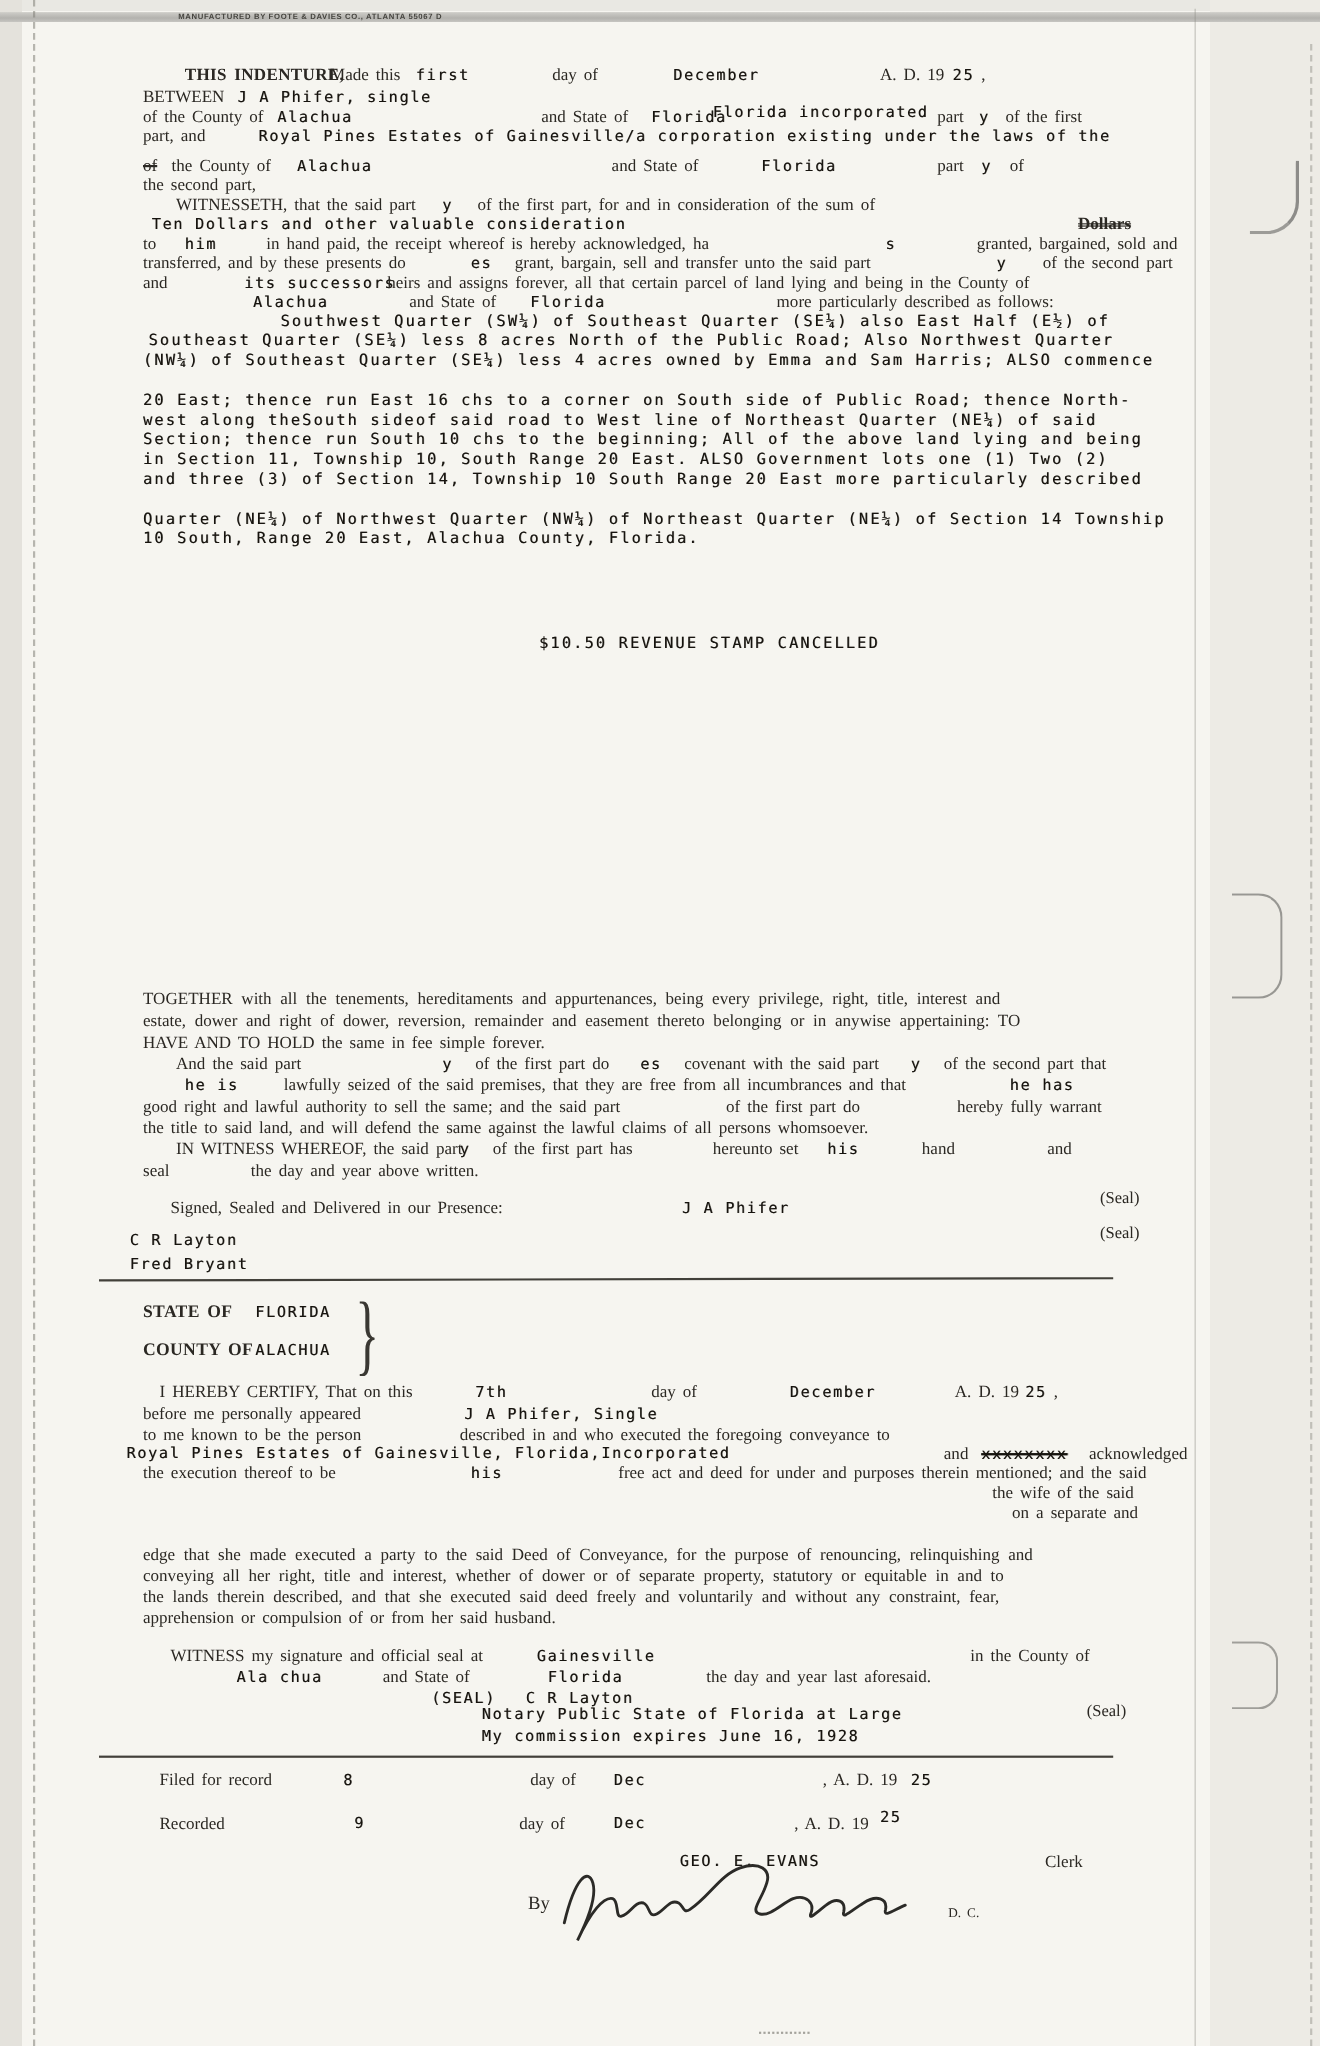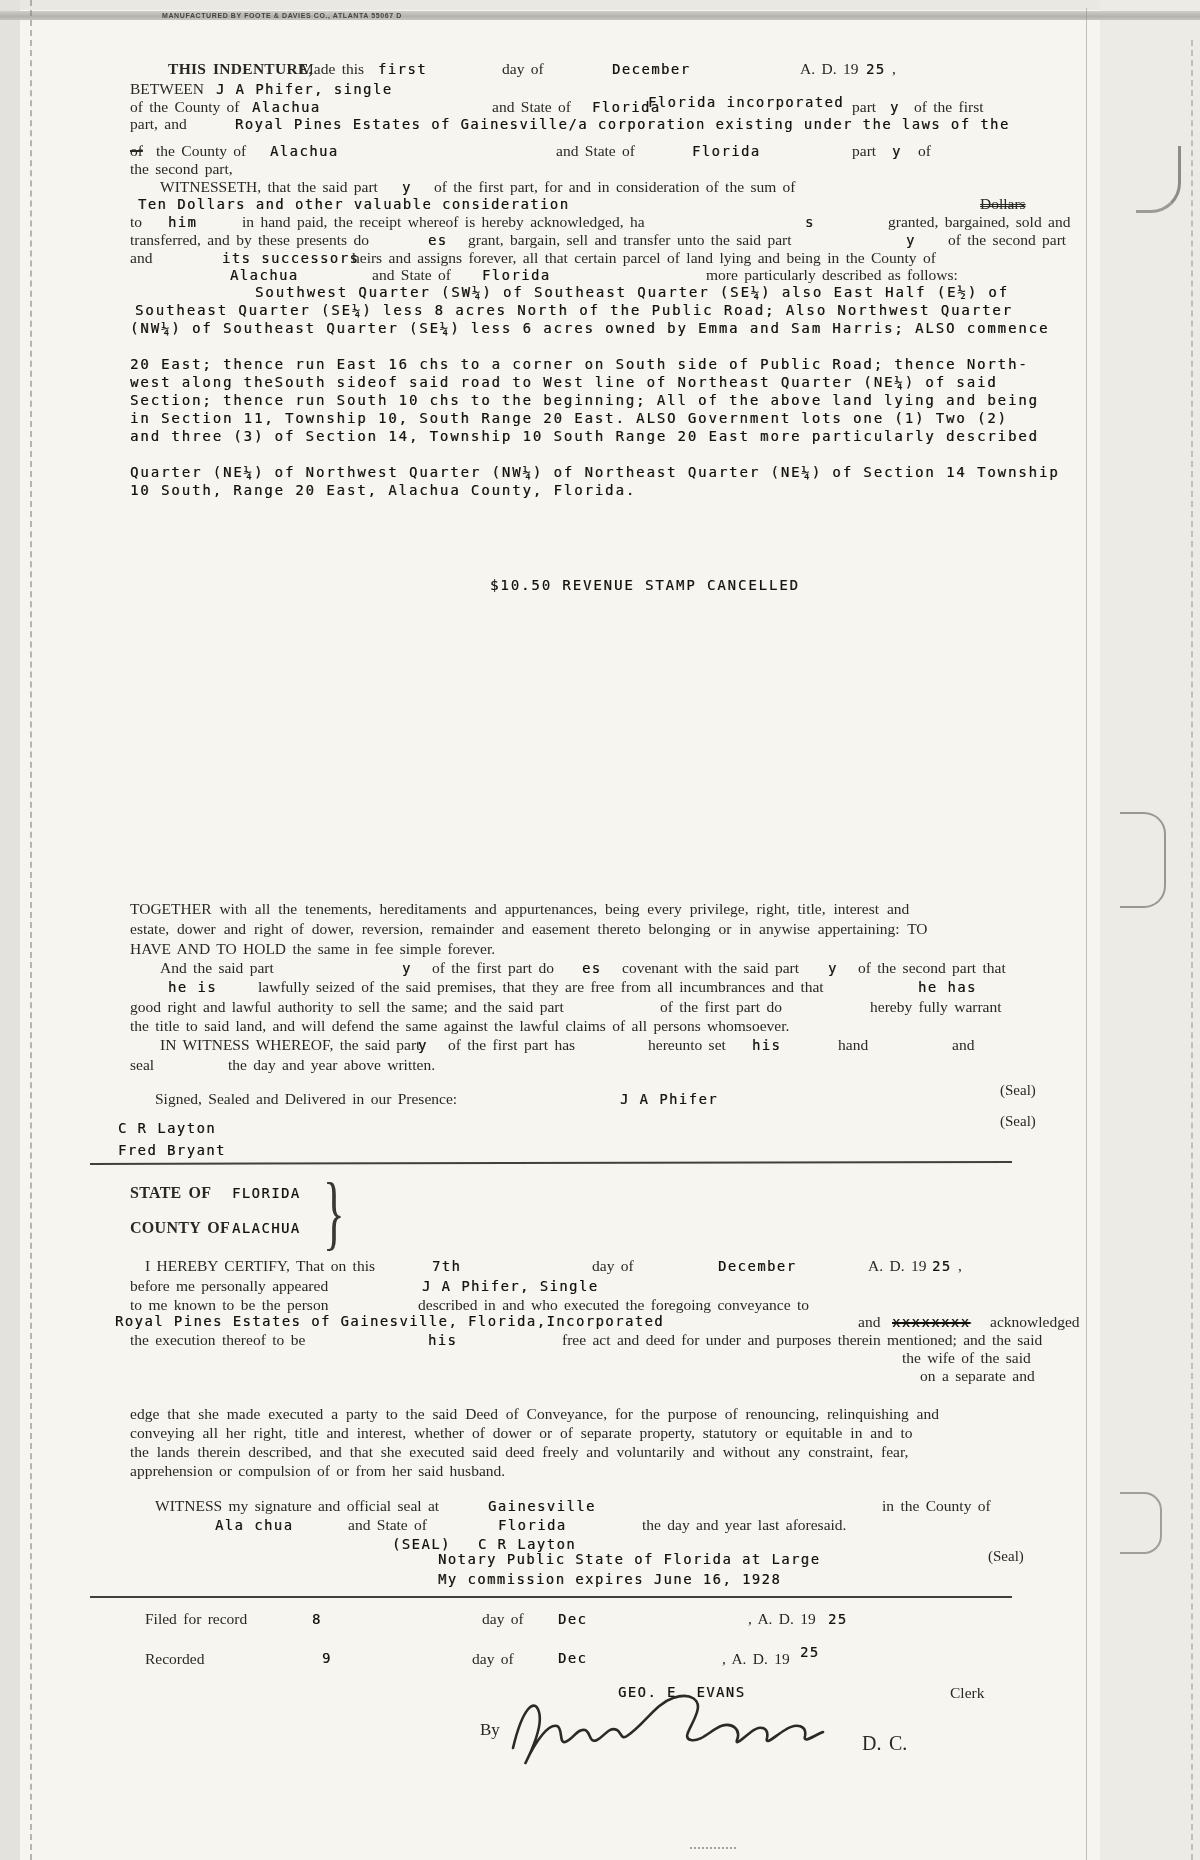--- a/index.html
+++ b/index.html
@@ -26,21 +26,21 @@
   .botdots{position:absolute;left:690px;top:1847px;width:46px;border-top:2px dotted rgba(110,108,100,.6);}
   
   .ln{position:absolute;white-space:nowrap;}
   .p{font-family:"Liberation Serif",serif;font-size:15.5px;color:#2b2823;word-spacing:2.5px;}
   .wide{word-spacing:4px;}
   .pb{font-weight:bold;letter-spacing:.3px;}
   .t{font-family:"DejaVu Sans Mono",monospace;font-size:13.8px;letter-spacing:1.5px;color:#16130e;
      text-shadow:.45px 0 0 rgba(22,18,12,.55);}
   .lg{font-size:14px;letter-spacing:1.9px;}
   .xo{text-decoration:line-through;text-decoration-thickness:2px;}
-  .xd{font-weight:normal;text-decoration:line-through double;}
+  .xd{font-weight:bold;text-decoration:line-through double;}
   .rule{position:absolute;height:0;border-top:2px solid #42403a;}
   .brace{position:absolute;left:323px;top:1166px;font-size:82px;color:#3a3833;
          transform:scaleX(.55);transform-origin:left top;font-family:"Liberation Serif",serif;}
   .seal{font-size:15px;}
   svg.sig{position:absolute;left:505px;top:1686px;}
 </style>
 </head>
 <body>
 
 <div class="scan">
@@ -115,21 +115,21 @@
   <span class="ln t" style="left:222px;top:250px">its successors</span>
   <span class="ln p" style="left:352px;top:249px">heirs and assigns forever, all that certain parcel of land lying and being in the County of</span>
 
   <span class="ln t" style="left:230px;top:267px">Alachua</span>
   <span class="ln p" style="left:372px;top:266px">and State of</span>
   <span class="ln t" style="left:482px;top:267px">Florida</span>
   <span class="ln p" style="left:706px;top:266px">more particularly described as follows:</span>
 
   <span class="ln t lg" style="left:255px;top:284px">Southwest Quarter (SW¼) of Southeast Quarter (SE¼) also East Half (E½) of</span>
   <span class="ln t lg" style="left:135px;top:302px">Southeast Quarter (SE¼) less 8 acres North of the Public Road; Also Northwest Quarter</span>
-  <span class="ln t lg" style="left:130px;top:320px">(NW¼) of Southeast Quarter (SE¼) less 6 acres owned by Emma and Sam Harris; ALSO commence</span>
+  <span class="ln t lg" style="left:130px;top:320px">(NW¼) of Southeast Quarter (SE¼) less 4 acres owned by Emma and Sam Harris; ALSO commence</span>
   <span class="ln t lg" style="left:130px;top:356px">20 East; thence run East 16 chs to a  corner on South side of Public Road; thence North-</span>
   <span class="ln t lg" style="left:130px;top:374px">west along theSouth sideof said road to West line of Northeast Quarter (NE¼) of said</span>
   <span class="ln t lg" style="left:130px;top:392px">Section; thence run South 10 chs to the beginning; All of the above land lying and being</span>
   <span class="ln t lg" style="left:130px;top:410px">in Section 11, Township 10, South Range 20 East. ALSO Government lots one (1) Two (2)</span>
   <span class="ln t lg" style="left:130px;top:428px">and three (3) of Section 14, Township 10 South Range 20 East more particularly described</span>
   <span class="ln t lg" style="left:130px;top:464px">Quarter (NE¼) of Northwest Quarter (NW¼) of Northeast Quarter (NE¼) of Section 14 Township</span>
   <span class="ln t lg" style="left:130px;top:482px">10 South, Range 20 East, Alachua County, Florida.</span>
 
   <span class="ln t lg" style="left:490px;top:577px">$10.50 REVENUE STAMP CANCELLED</span>
 
@@ -239,14 +239,14 @@
   <span class="ln t" style="left:800px;top:1644px">25</span>
 
   <span class="ln t" style="left:618px;top:1684px">GEO. E. EVANS</span>
   <span class="ln p" style="left:950px;top:1684px">Clerk</span>
 
   <span class="ln p" style="left:480px;top:1720px;font-size:17px">By</span>
   <svg class="sig" width="360" height="90" viewBox="0 0 360 90">
     <path d="M8,62 C18,20 30,12 34,26 C38,40 26,66 20,78 C32,52 44,38 52,40 C58,42 54,58 60,56 C68,54 72,42 80,44 C86,46 84,58 92,54 C100,50 104,40 112,44 C116,46 116,54 122,50
              C140,38 150,18 168,12 C186,6 196,14 192,26 C188,40 176,52 186,54 C196,56 206,44 216,40 C228,36 236,44 232,54 C230,60 238,52 246,46 C256,38 264,42 262,52 C260,60 270,50 280,44 C292,36 302,40 300,50 C298,58 308,50 318,46" fill="none" stroke="#2b2a27" stroke-width="2.6" stroke-linecap="round"></path>
   </svg>
-  <span class="ln p" style="left:862px;top:1732px;font-size:20px">D. C.</span>
+  <span class="ln p" style="left:862px;top:1732px;font-size:12px">D. C.</span>
 </div>
 
 </body></html>

